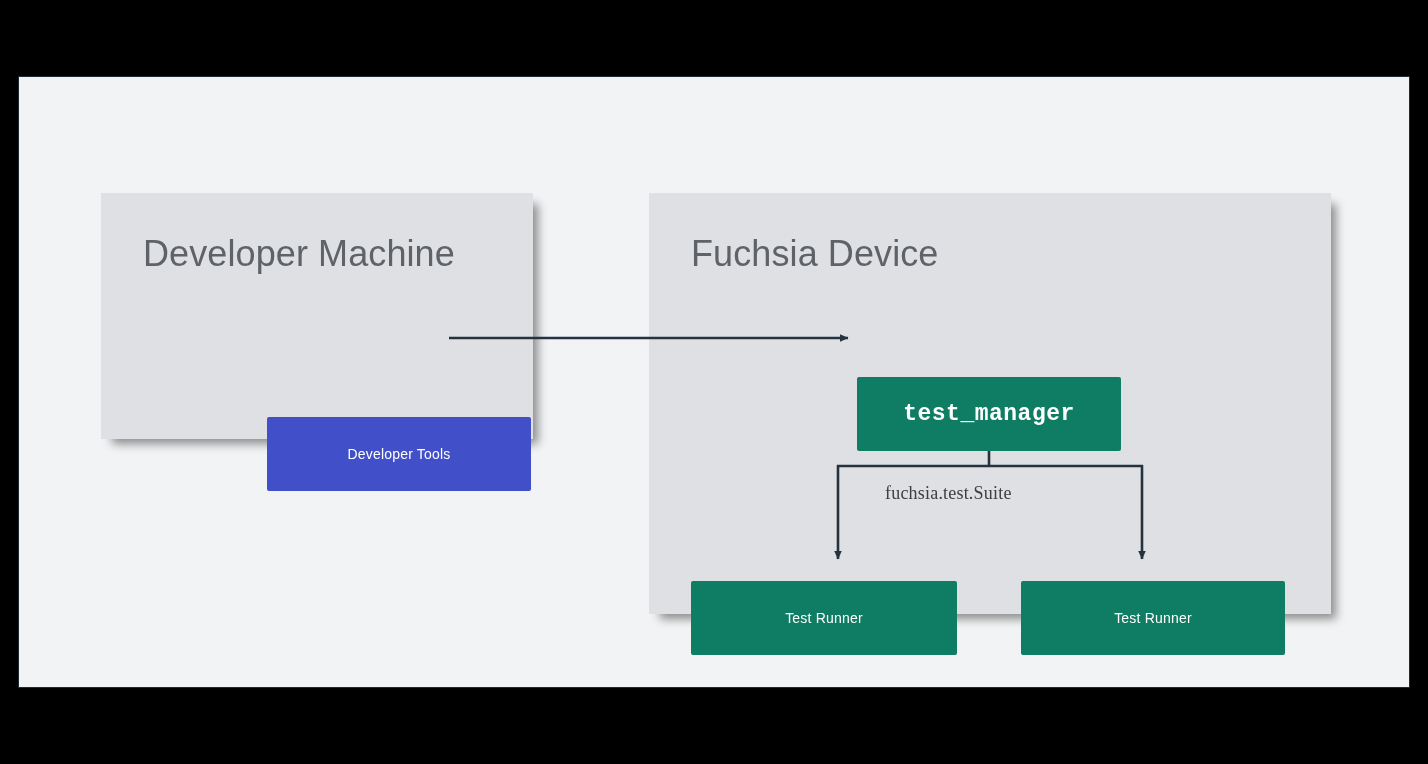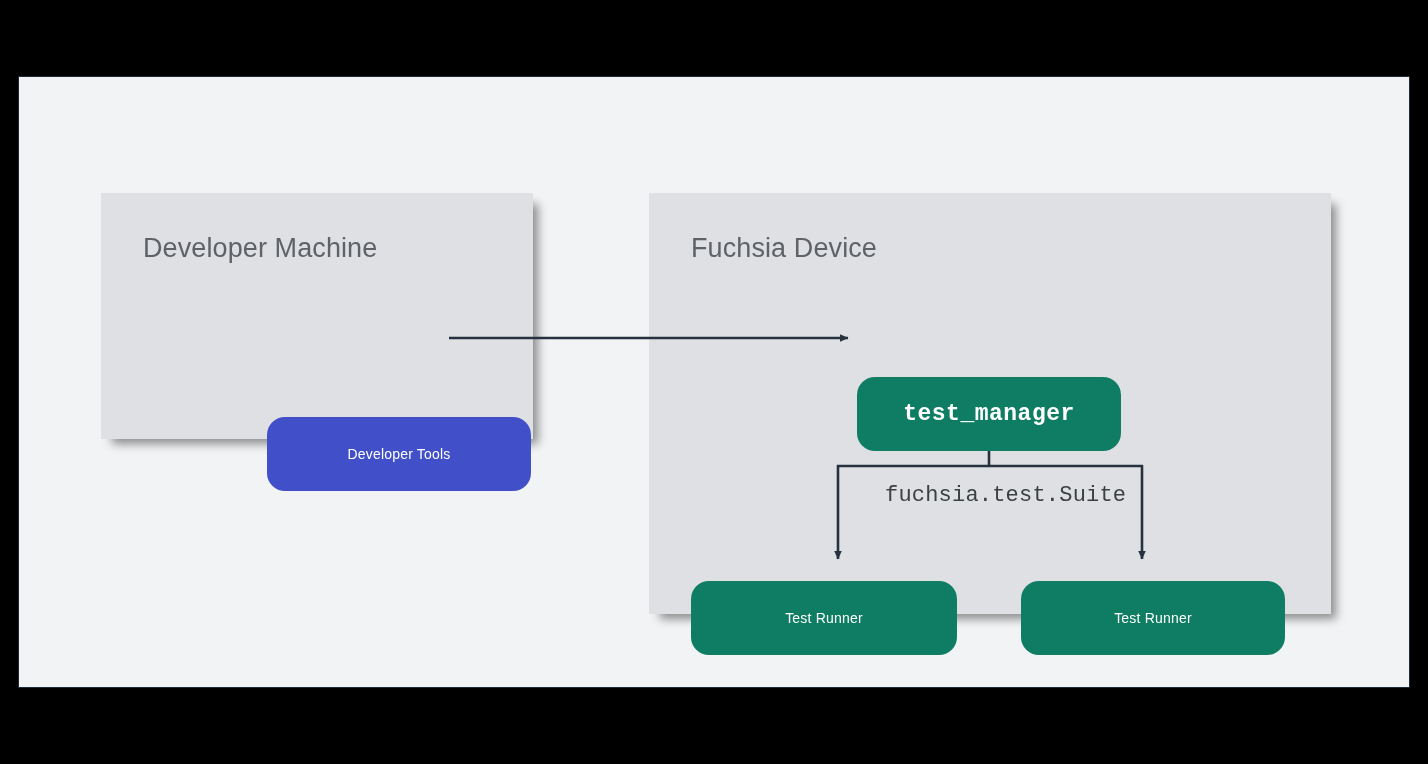--- a/index.html
+++ b/index.html
@@ -42,33 +42,33 @@
   #panel-fuchsia-device {
     left: 630px;
     top: 116px;
     width: 682px;
     height: 421px;
   }
   .panel-title {
     position: absolute;
     left: 42px;
     top: 40px;
-    font-size: 27px;
+    font-size: 36px;
     color: #5F6368;
     letter-spacing: 0.1px;
     white-space: nowrap;
   }
 
   
   .node {
     position: absolute;
     display: flex;
     align-items: center;
     justify-content: center;
-    border-radius: 18px;
+    border-radius: 2px;
     color: #FFFFFF;
     box-sizing: border-box;
     text-align: center;
   }
   .node-sans { font-size: 14px; letter-spacing: 0.2px; }
   .node-mono {
     font-family: "Liberation Mono", "DejaVu Sans Mono", monospace;
     font-size: 23px;
     font-weight: 700;
     letter-spacing: 0.5px;
@@ -111,22 +111,22 @@
     width: 1392px;
     height: 612px;
     pointer-events: none;
   }
 
   
   #edge-label-fuchsia-test-suite {
     position: absolute;
     left: 866px;
     top: 406px;
-    font-family: Liberation Mono, monospace;
-    font-size: 22px;
+    font-family: Liberation Serif, serif;
+    font-size: 18px;
     color: #3C4043;
     white-space: nowrap;
     letter-spacing: 0.2px;
   }
 </style>
 </head>
 <body>
 
 <div id="diagram-canvas">
 

